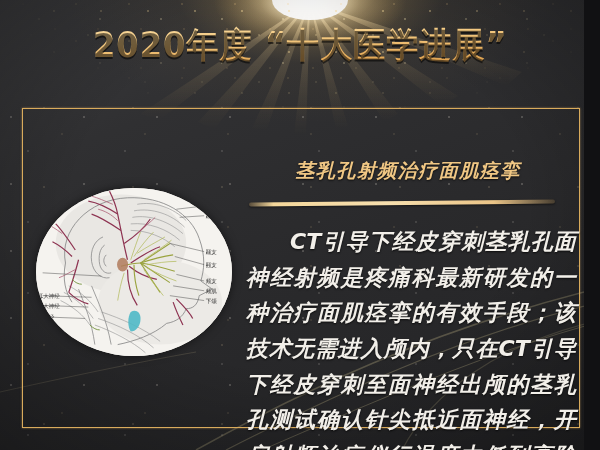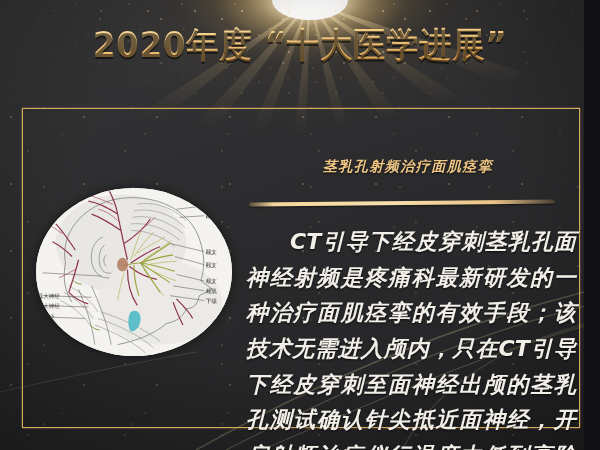--- a/index.html
+++ b/index.html
@@ -127,21 +127,21 @@
   }
   .circle-clip svg { display: block; }
 
   
   .subtitle {
     position: absolute;
     left: 248px; top: 158px;
     width: 320px;
     text-align: center;
     font-family: "DejaVu Sans", "Liberation Sans", sans-serif;
-    font-size: 14px;
+    font-size: 19px;
     font-weight: bold;
     color: #f0c784;
     letter-spacing: 1.5px;
     text-shadow: 0 1px 2px rgba(0,0,0,.7);
     font-style: italic;
   }
   .subtitle-rule {
     position: absolute;
     left: 249px; top: 201px;
     width: 306px; height: 4px;

